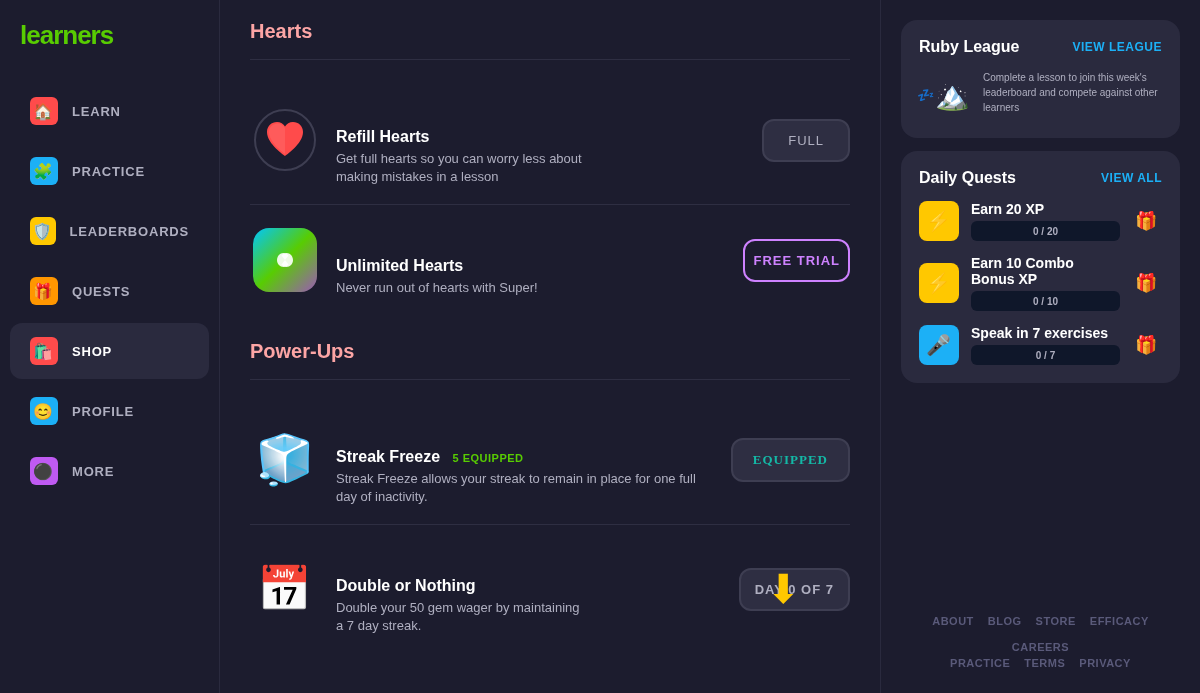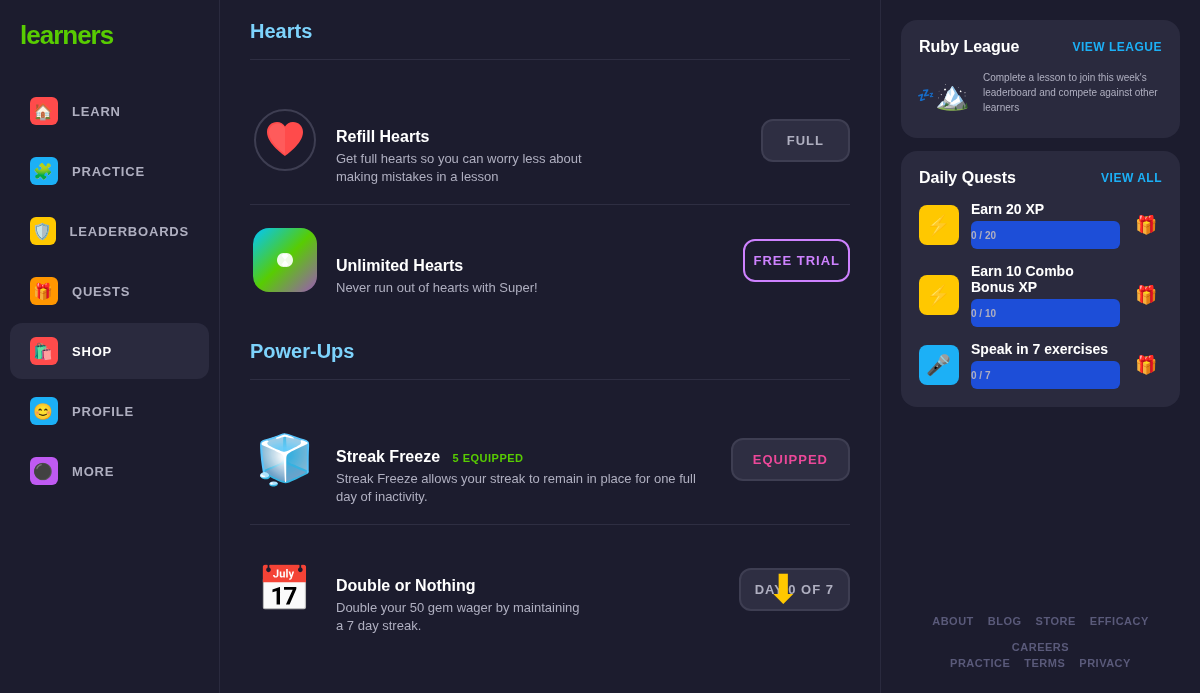--- a/index.html
+++ b/index.html
@@ -70,21 +70,21 @@
       flex: 1;
       overflow-y: auto;
       padding: 20px 30px;
       background: #1c1c2e;
     }
     .main-content::-webkit-scrollbar { width: 0; }
 
     .section-title {
       font-size: 20px;
       font-weight: 800;
-      color: #7dd3fc;
+      color: #fca5a5;
       margin-bottom: 16px;
     }
     .divider {
       border: none;
       border-top: 1px solid #2e2e42;
       margin-bottom: 16px;
     }
 
     
     .shop-item {
@@ -125,48 +125,49 @@
       margin-left: 8px;
       letter-spacing: 0.5px;
     }
     .btn-full {
       background: #2e2e42;
       color: #afafc0;
       border: 2px solid #3e3e52;
       border-radius: 12px;
       padding: 12px 24px;
       font-size: 13px;
-      font-weight: 700;
+      font-weight: 400;
       letter-spacing: 1px;
       cursor: pointer;
       white-space: nowrap;
     }
     .btn-free-trial {
       background: transparent;
       color: #ce82ff;
       border: 2px solid #ce82ff;
       border-radius: 12px;
       padding: 12px 8px;
       font-size: 13px;
       font-weight: 800;
       letter-spacing: 1px;
       cursor: pointer;
       white-space: nowrap;
     }
     .btn-equipped {
       background: #2e2e42;
-      color: #ec4899;
+      color: #14b8a6;
       border: 2px solid #3e3e52;
       border-radius: 12px;
       padding: 12px 20px;
       font-size: 13px;
       font-weight: 800;
       letter-spacing: 1px;
       cursor: pointer;
       white-space: nowrap;
+      font-family: Liberation Serif, serif;
     }
     .btn-day0 {
       background: #2e2e42;
       color: #afafc0;
       border: 2px solid #3e3e52;
       border-radius: 12px;
       padding: 12px 14px;
       font-size: 13px;
       font-weight: 800;
       letter-spacing: 1px;
@@ -292,27 +293,27 @@
       background: #1cb0f6;
     }
     .quest-info { flex: 1; }
     .quest-name {
       font-size: 14px;
       font-weight: 700;
       color: #fff;
       margin-bottom: 4px;
     }
     .quest-progress-bar {
-      height: 28px;
-      background: #1d4ed8;
+      height: 20px;
+      background: #0f172a;
       border-radius: 6px;
       position: relative;
       display: flex;
       align-items: center;
-      justify-content: flex-start;
+      justify-content: center;
       overflow: hidden;
     }
     .quest-progress-fill {
       position: absolute;
       left: 0;
       top: 0;
       height: 100%;
       background: #58cc02;
       border-radius: 6px;
     }

